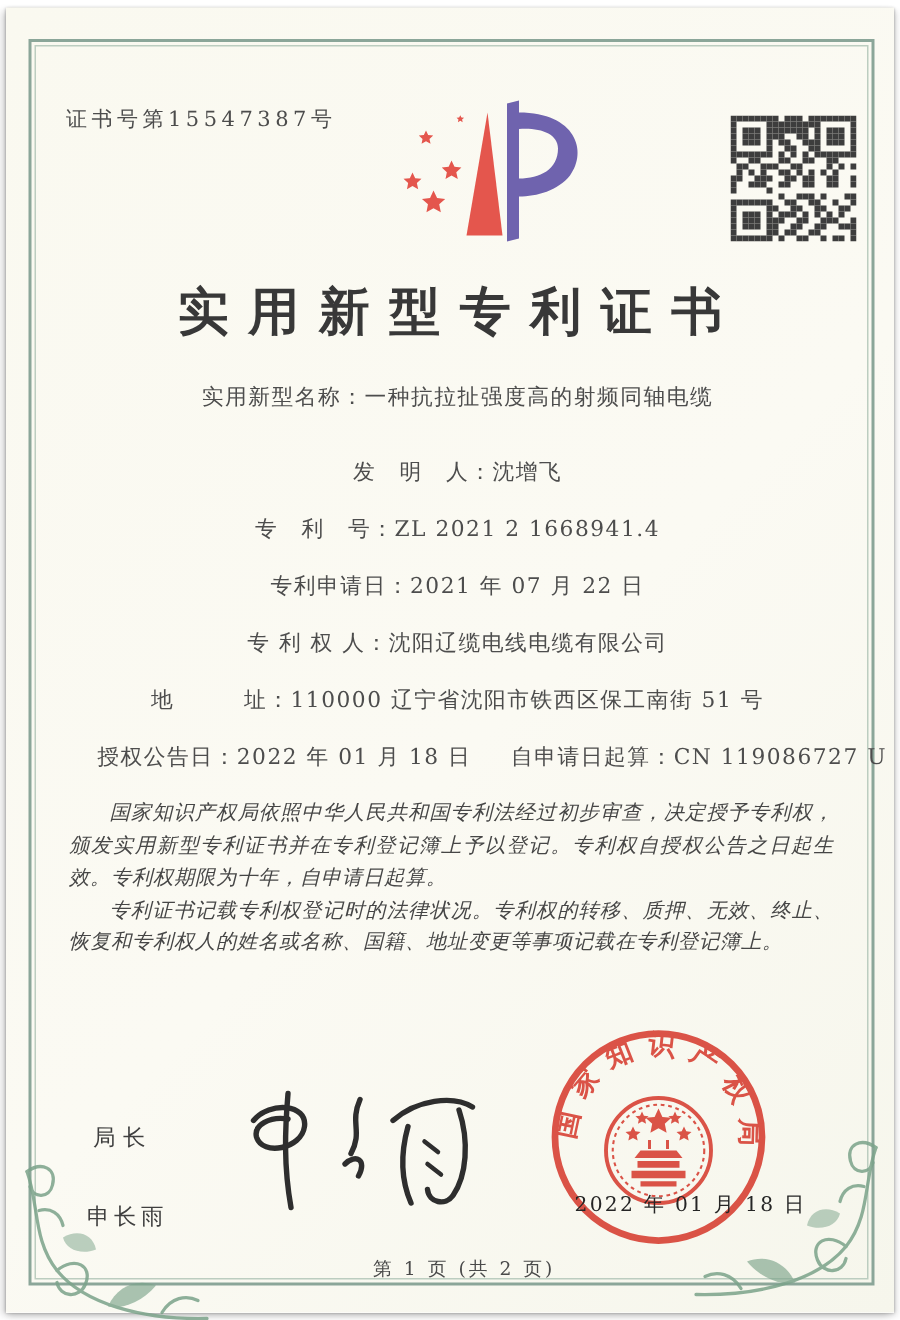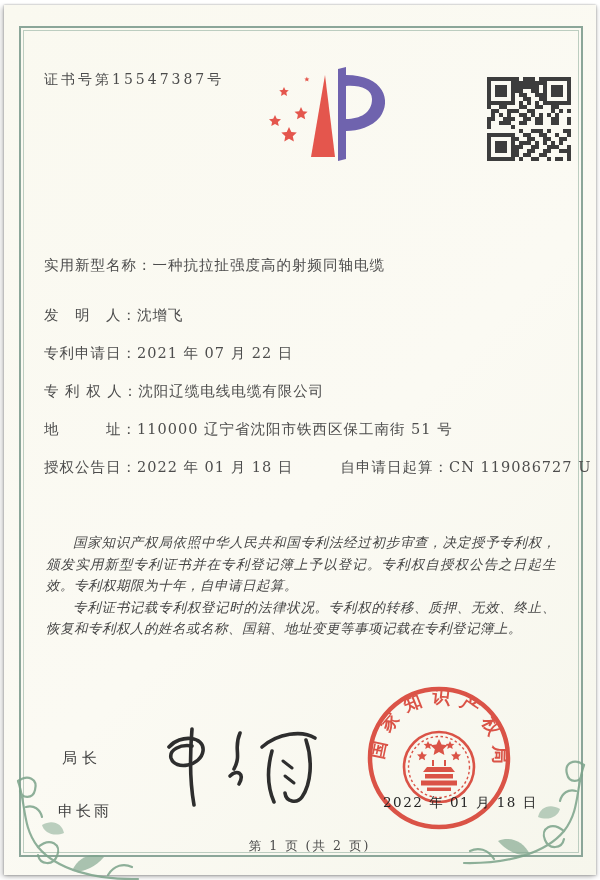--- a/index.html
+++ b/index.html
@@ -20,21 +20,21 @@
 
   .logo { position:absolute; left:244px; top:58px; width:150px; height:108px; }
   .qr   { position:absolute; left:483px; top:72px; width:84px; height:84px; }
 
   .title { position:absolute; left:0; top:180px; width:100%; text-align:center;
            font-size:34px; font-weight:600; letter-spacing:13px; color:#383838;
            text-indent:13px; }
 
   .fields { position:absolute; left:40px; top:250px; right:30px;
             font-size:14.5px; color:#4d4d4d; letter-spacing:1px; }
-  .frow { line-height:20px; margin-bottom:18px; white-space:nowrap; }
+  .frow { line-height:20px; margin-bottom:18px; white-space:nowrap;text-align:center; }
   .frow.gap-lg { margin-bottom:30px; }
   .pair-left { display:inline-block; min-width:291px; }
 
   .paras { position:absolute; left:42px; top:527px; right:40px;
            font-size:13.5px; line-height:21.5px; color:#464646; font-style:italic;
            letter-spacing:.5px; text-align:justify; }
   .paras p { text-indent:2em; }
 
   .sig-title { position:absolute; left:58px; top:744px; font-size:15px;
                letter-spacing:5px; color:#3f3f3f; font-style:normal; }
@@ -319,24 +319,26 @@
         <rect x="32" y="80" width="4" height="4" fill="#3d3d3d"></rect>
         <rect x="44" y="80" width="4" height="4" fill="#3d3d3d"></rect>
         <rect x="48" y="80" width="4" height="4" fill="#3d3d3d"></rect>
         <rect x="60" y="80" width="4" height="4" fill="#3d3d3d"></rect>
         <rect x="68" y="80" width="4" height="4" fill="#3d3d3d"></rect>
         <rect x="72" y="80" width="4" height="4" fill="#3d3d3d"></rect>
         <rect x="80" y="80" width="4" height="4" fill="#3d3d3d"></rect>
       </svg>
   </div>
 
+  <div class="title">实用新型专利证书</div>
 
   <div class="fields">
     <div class="frow gap-lg"><span>实用新型名称：</span><span>一种抗拉扯强度高的射频同轴电缆</span></div>
     <div class="frow"><span>发　明　人：</span><span>沈增飞</span></div>
+    <div class="frow"><span>专　利　号：</span><span>ZL 2021 2 1668941.4</span></div>
     <div class="frow"><span>专利申请日：</span><span>2021 年 07 月 22 日</span></div>
     <div class="frow"><span>专 利 权 人：</span><span>沈阳辽缆电线电缆有限公司</span></div>
     <div class="frow"><span>地　　　址：</span><span>110000 辽宁省沈阳市铁西区保工南街 51 号</span></div>
     <div class="frow">
       <span class="pair-left"><span>授权公告日：</span><span>2022 年 01 月 18 日</span></span>
       <span><span>自申请日起算：</span><span>CN 119086727 U</span></span>
     </div>
   </div>
 
   <div class="paras">

